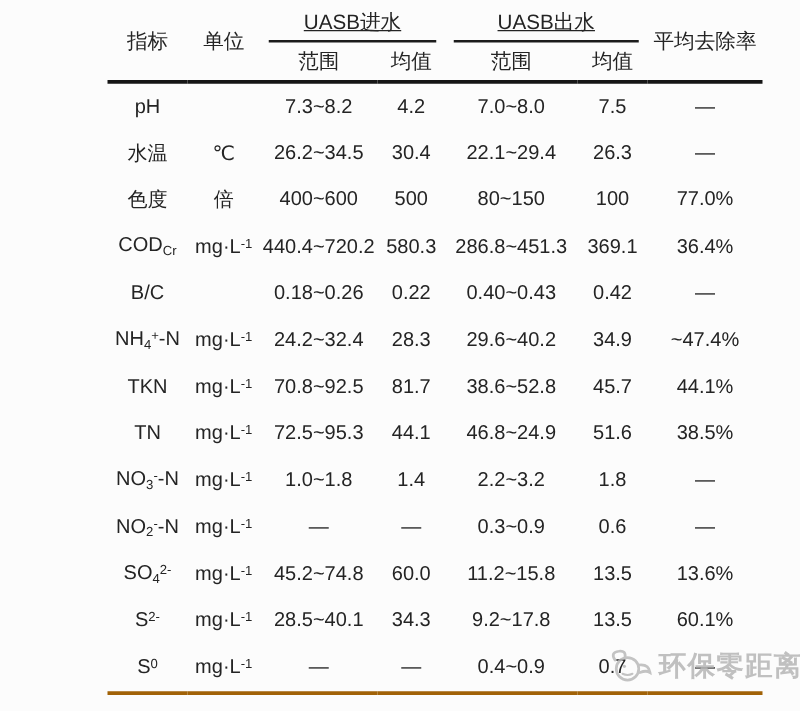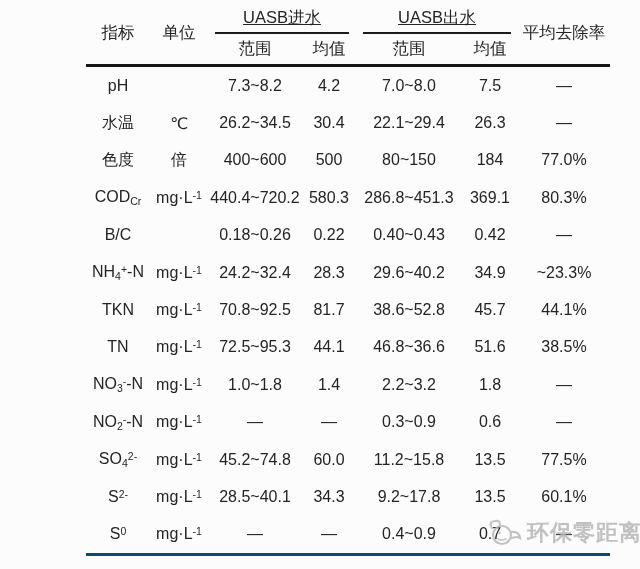--- a/index.html
+++ b/index.html
@@ -34,21 +34,21 @@
   }
   thead th { font-size:16.5px; height:31px; }
   thead .rb { border-bottom:3px solid #161616; }
   th.group { position:relative; vertical-align:middle;text-decoration:underline; }
   th.group::after {
     content:"";
     position:absolute; left:7px; right:7px; bottom:-1px;
     border-bottom:2px solid #1c1c1c;
   }
   tbody td { height:37.4px; font-size:16px; }
-  tbody tr:last-child td { border-bottom:3px solid #0c4a6e; }
+  tbody tr:last-child td { border-bottom:3px solid #a16207; }
   sub { font-size:10.5px; vertical-align:-3px; }
   sup { font-size:10.5px; vertical-align:4px; }
 
   .watermark {
     position:absolute; left:486px; top:518px;
     display:flex; align-items:center; gap:5px;
     color:#b6b6b6;
     pointer-events:none;
   }
   .watermark-text {
@@ -107,65 +107,65 @@
           <td>22.1~29.4</td>
           <td>26.3</td>
           <td>—</td>
         </tr>
         <tr>
           <td>色度</td>
           <td>倍</td>
           <td>400~600</td>
           <td>500</td>
           <td>80~150</td>
-          <td>184</td>
+          <td>100</td>
           <td>77.0%</td>
         </tr>
         <tr>
           <td>COD<sub>Cr</sub></td>
           <td>mg·L<sup>-1</sup></td>
           <td>440.4~720.2</td>
           <td>580.3</td>
           <td>286.8~451.3</td>
           <td>369.1</td>
-          <td>80.3%</td>
+          <td>36.4%</td>
         </tr>
         <tr>
           <td>B/C</td>
           <td></td>
           <td>0.18~0.26</td>
           <td>0.22</td>
           <td>0.40~0.43</td>
           <td>0.42</td>
           <td>—</td>
         </tr>
         <tr>
           <td>NH<sub>4</sub><sup>+</sup>-N</td>
           <td>mg·L<sup>-1</sup></td>
           <td>24.2~32.4</td>
           <td>28.3</td>
           <td>29.6~40.2</td>
           <td>34.9</td>
-          <td>~23.3%</td>
+          <td>~47.4%</td>
         </tr>
         <tr>
           <td>TKN</td>
           <td>mg·L<sup>-1</sup></td>
           <td>70.8~92.5</td>
           <td>81.7</td>
           <td>38.6~52.8</td>
           <td>45.7</td>
           <td>44.1%</td>
         </tr>
         <tr>
           <td>TN</td>
           <td>mg·L<sup>-1</sup></td>
           <td>72.5~95.3</td>
           <td>44.1</td>
-          <td>46.8~36.6</td>
+          <td>46.8~24.9</td>
           <td>51.6</td>
           <td>38.5%</td>
         </tr>
         <tr>
           <td>NO<sub>3</sub><sup>-</sup>-N</td>
           <td>mg·L<sup>-1</sup></td>
           <td>1.0~1.8</td>
           <td>1.4</td>
           <td>2.2~3.2</td>
           <td>1.8</td>
@@ -180,21 +180,21 @@
           <td>0.6</td>
           <td>—</td>
         </tr>
         <tr>
           <td>SO<sub>4</sub><sup>2-</sup></td>
           <td>mg·L<sup>-1</sup></td>
           <td>45.2~74.8</td>
           <td>60.0</td>
           <td>11.2~15.8</td>
           <td>13.5</td>
-          <td>77.5%</td>
+          <td>13.6%</td>
         </tr>
         <tr>
           <td>S<sup>2-</sup></td>
           <td>mg·L<sup>-1</sup></td>
           <td>28.5~40.1</td>
           <td>34.3</td>
           <td>9.2~17.8</td>
           <td>13.5</td>
           <td>60.1%</td>
         </tr>

